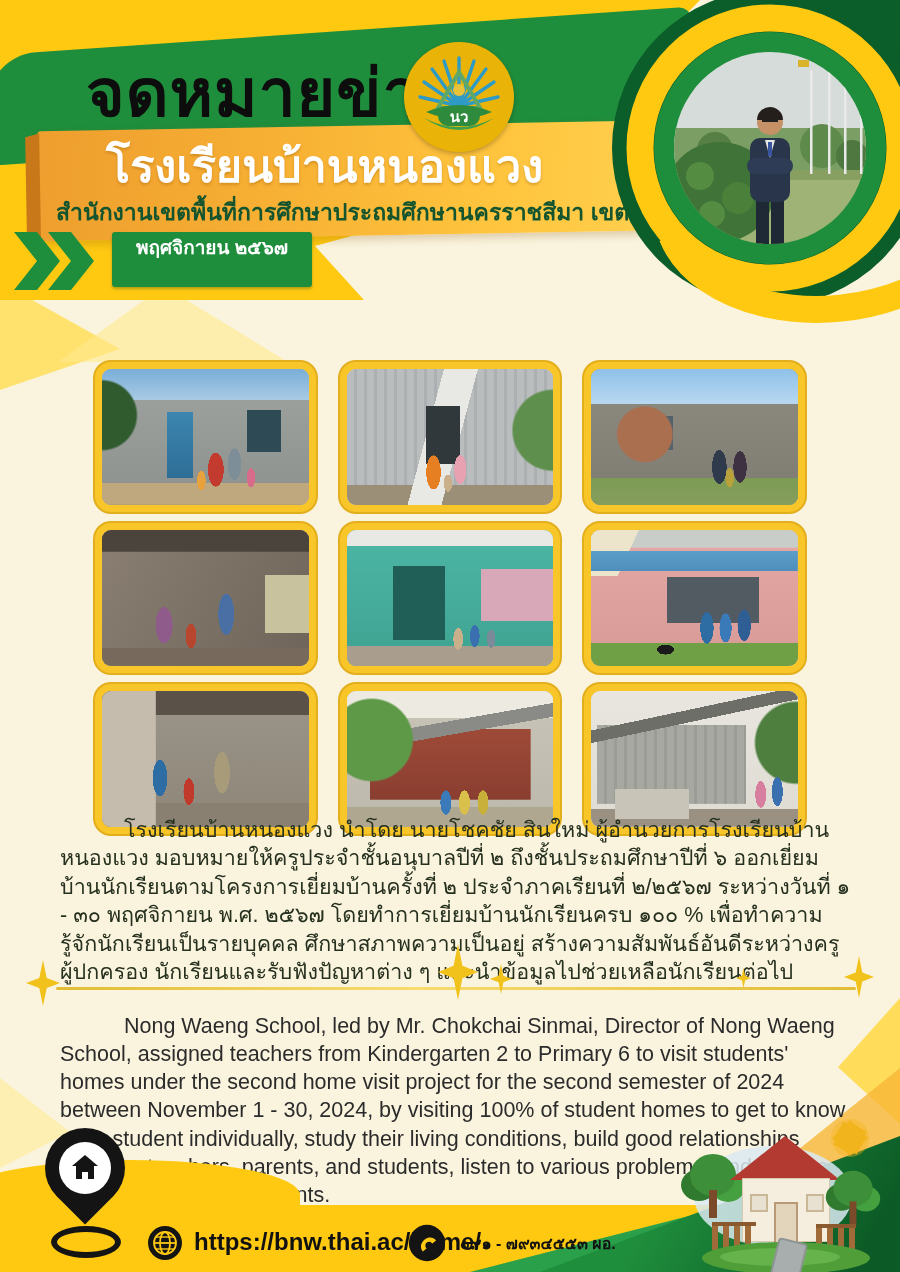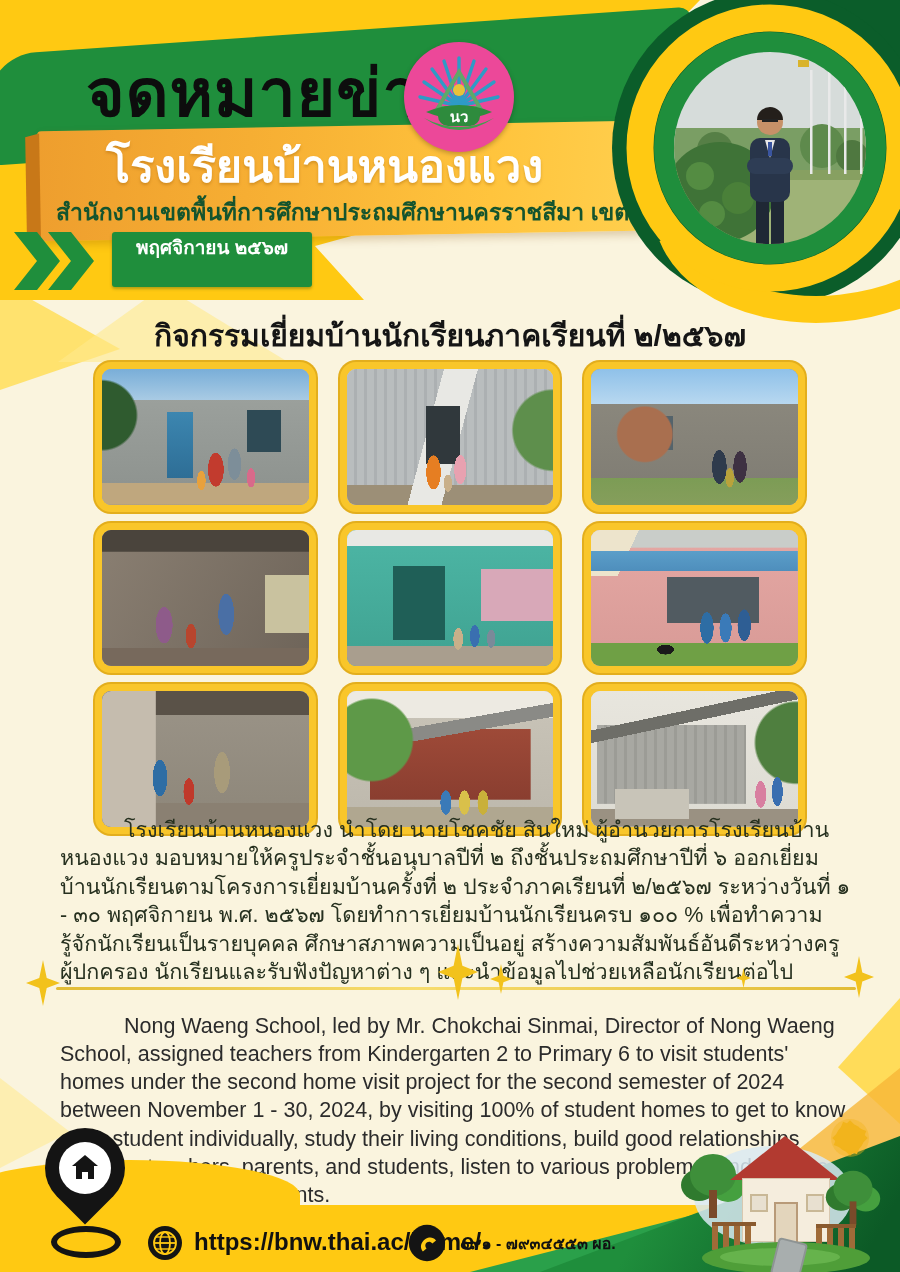--- a/index.html
+++ b/index.html
@@ -29,21 +29,21 @@
   .orange-panel{left:38px;top:126px;width:602px;height:110px;border-radius:4px;
         background:linear-gradient(95deg,#EE9E2E 0%,#F6AE33 35%,#FFC43D 75%,#FFCF4D 100%);
         transform:rotate(-1deg);box-shadow:3px 4px 8px rgba(130,75,0,.25);}
   .orange-panel::before{content:"";position:absolute;left:-12px;top:4px;width:14px;height:100%;
         background:#C87818;transform:skewY(-14deg);}
   .school-name{left:102px;top:140px;font-size:45px;line-height:1;font-weight:bold;color:#FFFFFF;
         text-shadow:0 2px 3px rgba(150,90,0,.35);}
   .district{left:56px;top:200px;font-size:23px;line-height:1.1;font-weight:bold;color:#14542E;}
 
   
-  .logo{left:404px;top:42px;width:110px;height:110px;border-radius:50%;background:#ec4899;
+  .logo{left:404px;top:42px;width:110px;height:110px;border-radius:50%;background:#eab308;
         box-shadow:0 2px 5px rgba(0,0,0,.25);z-index:6;}
 
   
   .hdr-corner{right:0;top:0;width:320px;height:335px;z-index:5;}
 
   
   .chevrons{left:14px;top:232px;display:flex;z-index:4;}
   .chev{width:46px;height:58px;background:#1F8E3C;
         clip-path:polygon(0 0,50% 0,100% 50%,50% 100%,0 100%,50% 50%);}
   .chev + .chev{margin-left:-12px;}
@@ -306,21 +306,20 @@
 
     <div class="abs chevrons">
       <div class="chev"></div>
       <div class="chev"></div>
     </div>
     <div class="abs issue-badge">
       <div>พฤศจิกายน ๒๕๖๗</div>
     </div>
   </header>
 
-  <div class="abs activity-title">กิจกรรมเยี่ยมบ้านนักเรียนภาคเรียนที่ ๒/๒๕๖๗</div>
 
   <div class="abs photo-grid">
     <figure class="photo" title="Family and teacher in front of concrete-block house with blue door">
         <div class="scene ph1"></div>
       </figure>
     <figure class="photo" title="Students and teacher in front of stilt house with corrugated roof">
         <div class="scene ph2"></div>
       </figure>
     <figure class="photo" title="Teachers and student beside wooden plank house">
         <div class="scene ph3"></div>

